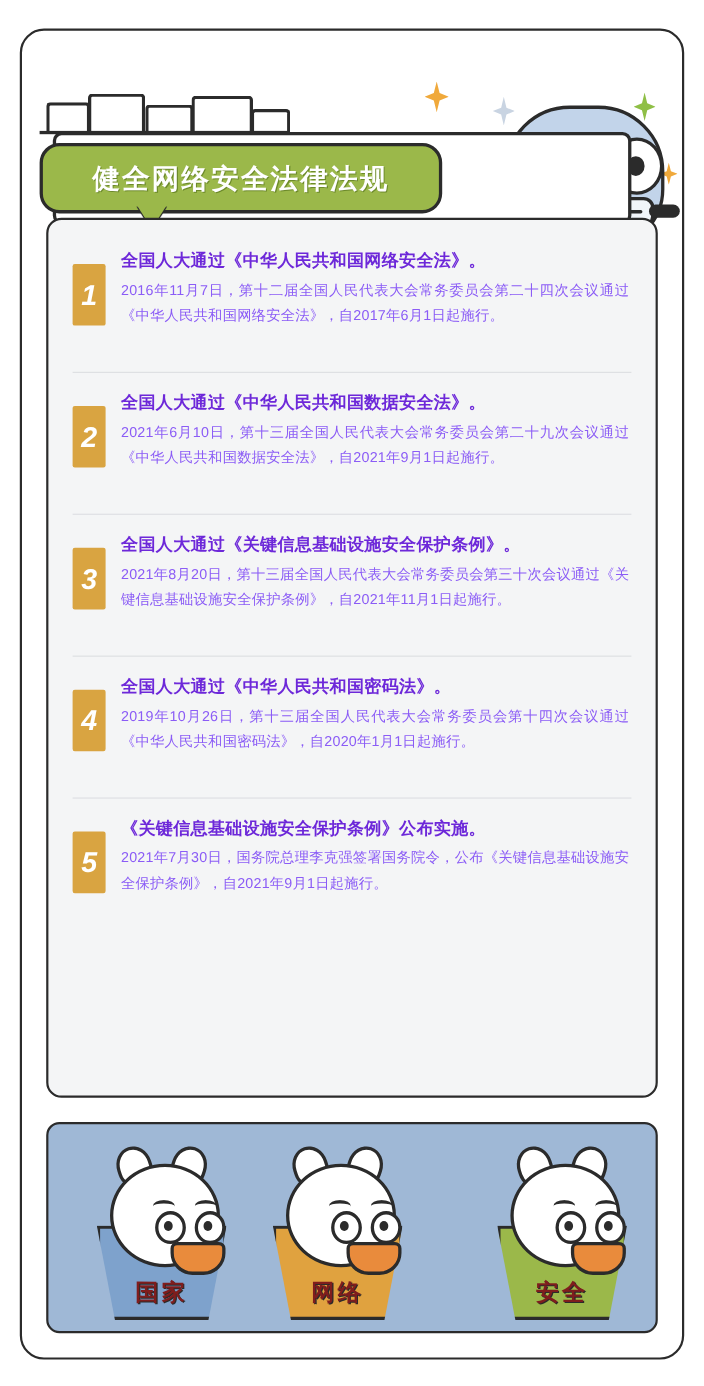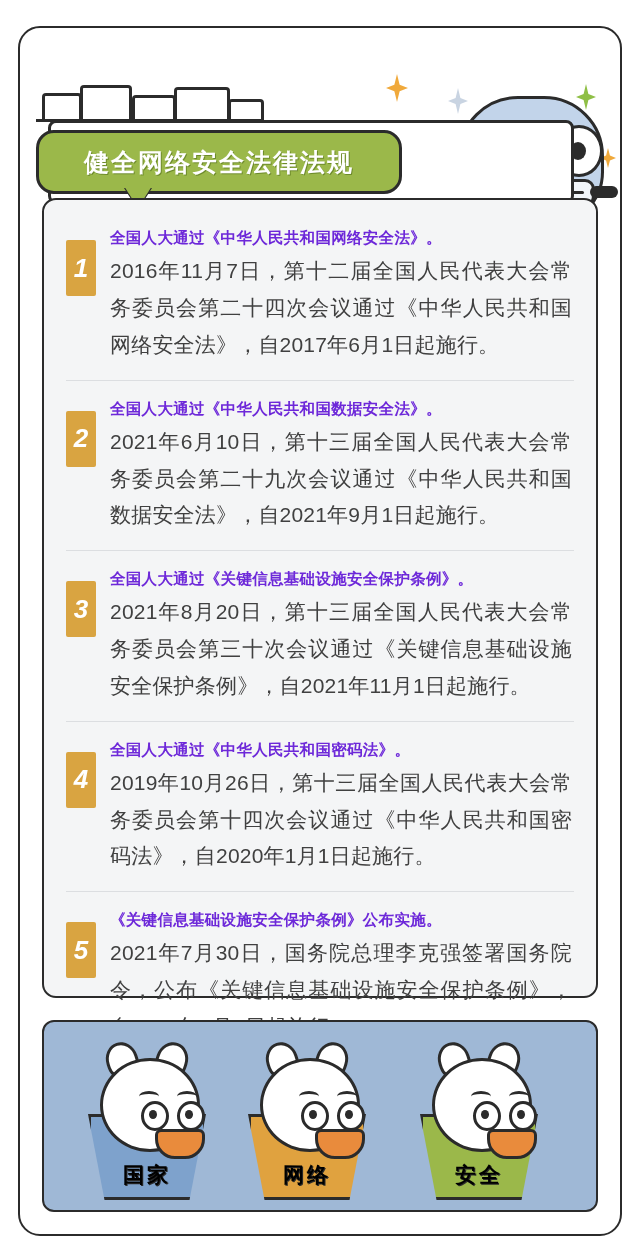--- a/index.html
+++ b/index.html
@@ -238,22 +238,22 @@
   }
   .item .heading {
     font-size: 15.5px;
     font-weight: bold;
     color: #6d28d9;
     line-height: 1.5;
     margin-bottom: 4px;
     letter-spacing: 0.3px;
   }
   .item .body {
-    font-size: 21px;
-    color: #404040;
+    font-size: 13px;
+    color: #8b5cf6;
     line-height: 1.75;
     letter-spacing: 0.2px;
     text-align: justify;
   }
   .divider {
     height: 1px;
     background: #dcdee1;
     margin: 4px 22px;
   }
 
@@ -271,42 +271,42 @@
     overflow: hidden;
   }
   .fig {
     position: absolute;
     top: 18px;
     width: 150px;
     height: 168px;
   }
   .fig.f1 { left: 28px; }
   .fig.f2 { left: 188px; }
-  .fig.f3 { left: 360px; font-family: Liberation Serif, serif; }
+  .fig.f3 { left: 392px; font-family: Liberation Serif, serif; }
   .fig .cup {
     position: absolute;
     left: 16px;
     top: 74px;
     width: 118px;
     height: 86px;
     border: 3px solid #2b2b2b;
     border-radius: 0 0 10px 10px;
     box-sizing: border-box;
     clip-path: polygon(0% 0%, 100% 0%, 86% 100%, 14% 100%);
   }
   .fig.f1 .cup { background: #7ea2cc; }
   .fig.f2 .cup { background: #e0a23f; }
   .fig.f3 .cup { background: #9bb84a; }
   .fig .cup-label {
     position: absolute;
     left: 0;
     bottom: 8px;
     width: 100%;
     text-align: center;
-    color: #000000;
+    color: #7f1d1d;
     font-size: 21px;
     font-weight: bold;
     letter-spacing: 3px;
     text-shadow: 1px 1px 0 #2b2b2b;
   }
   .fig .ball {
     position: absolute;
     left: 28px;
     top: 18px;
     width: 94px;

